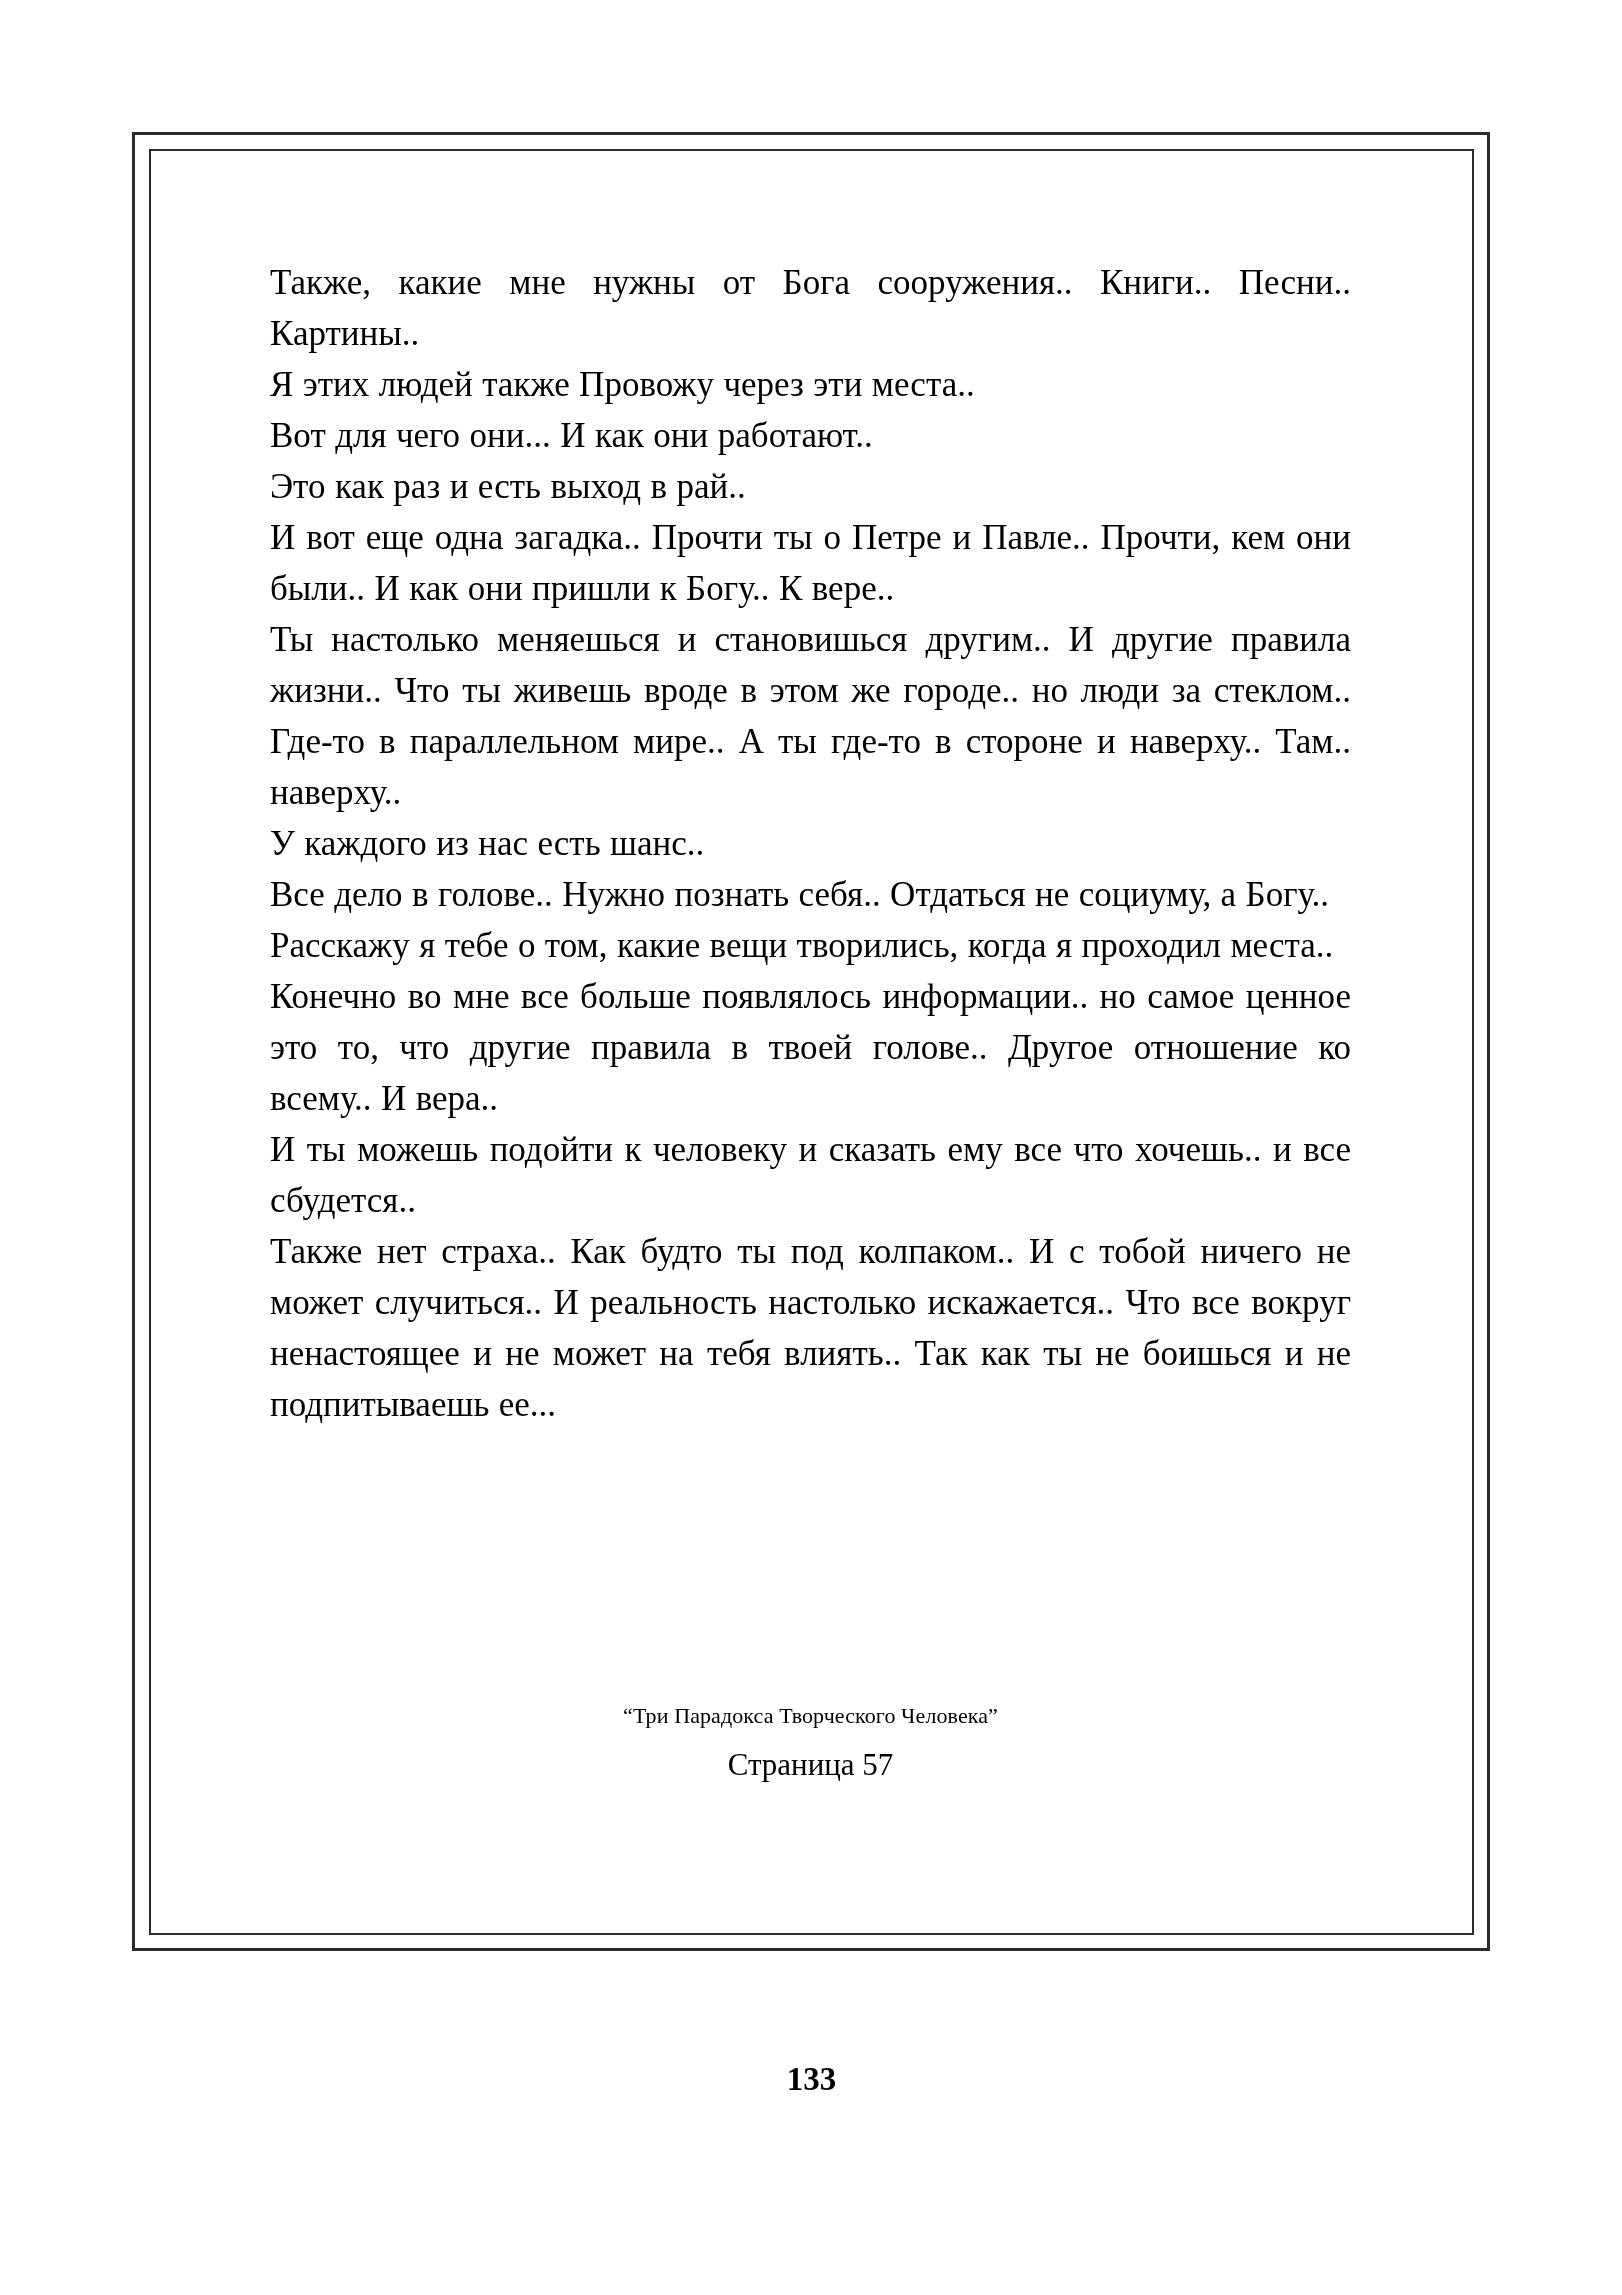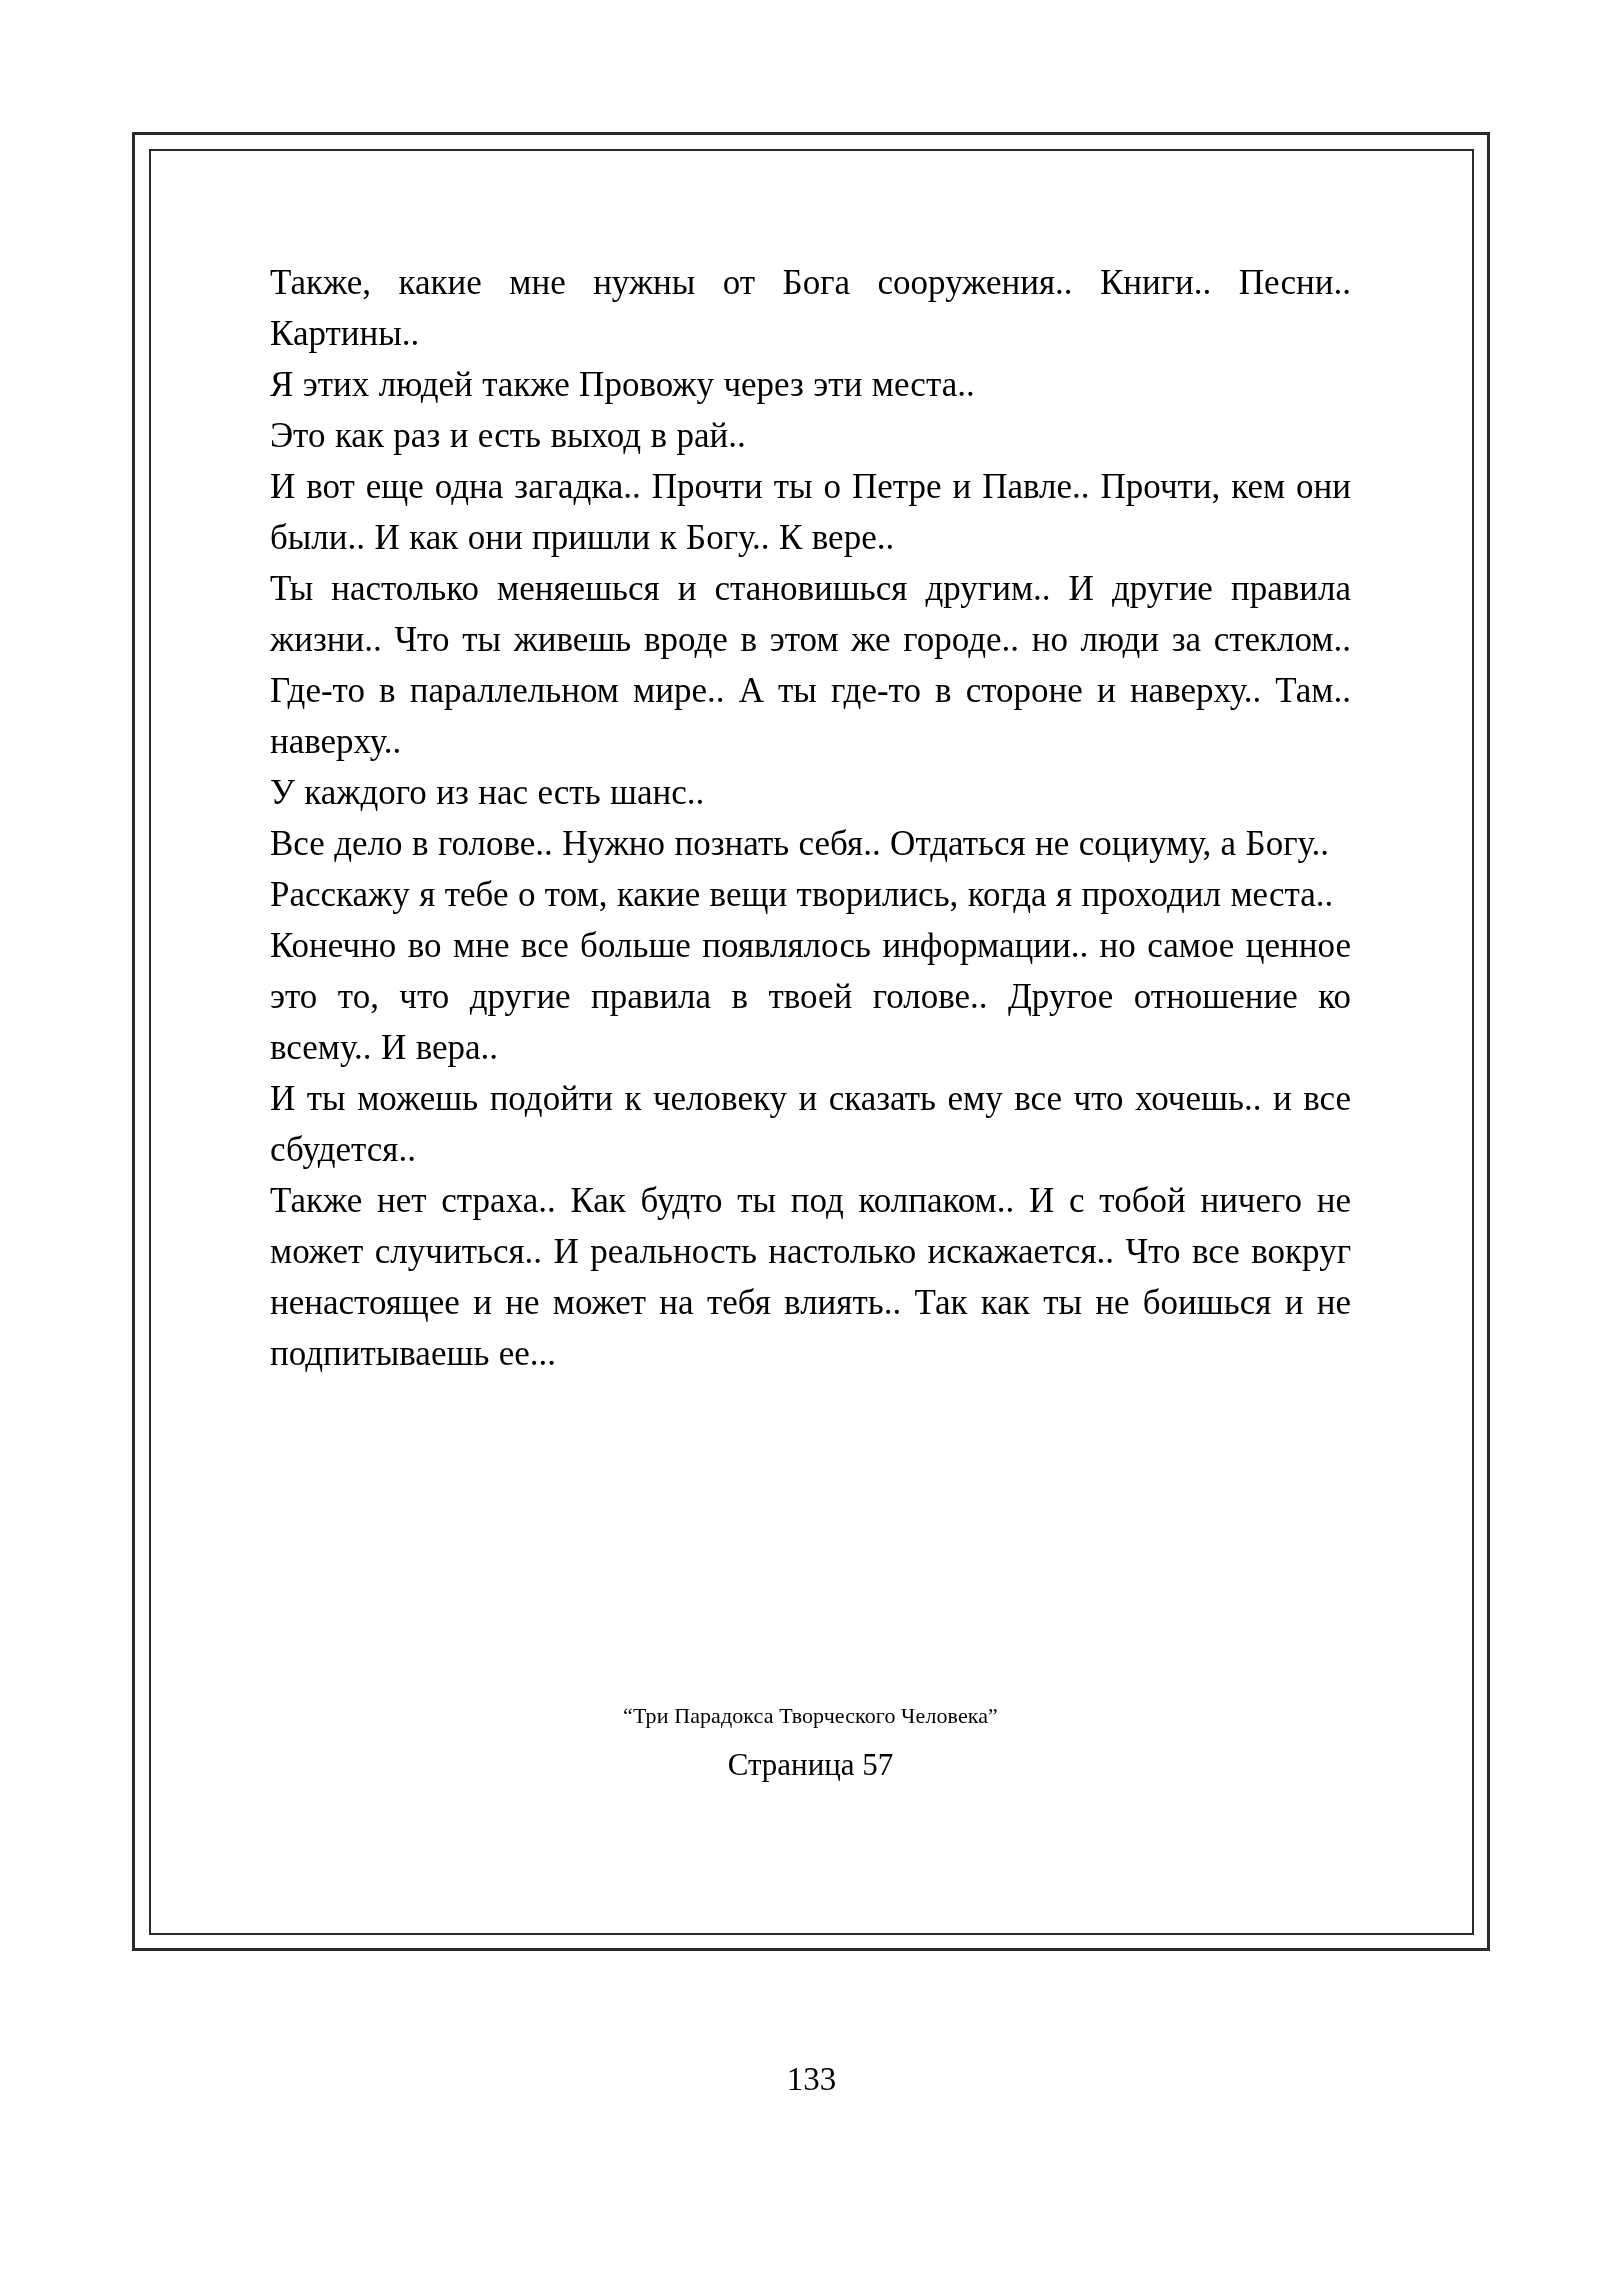--- a/index.html
+++ b/index.html
@@ -76,31 +76,33 @@
 
   
   .folio {
     position: absolute;
     left: 0;
     top: 2060px;
     width: 1623px;
     text-align: center;
     font-size: 33px;
     line-height: 38px;
+    font-weight: bold;
   }
 </style>
 </head>
 <body>
 
 <div class="page-frame-outer"></div>
 <div class="page-frame-inner"></div>
 
 <div class="text-body">
   <p class="para">Также, какие мне нужны от Бога сооружения.. Книги.. Песни.. Картины..</p>
   <p class="para">Я этих людей также Провожу через эти места..</p>
+  <p class="para">Вот для чего они... И как они работают..</p>
   <p class="para">Это как раз и есть выход в рай..</p>
   <p class="para">И вот еще одна загадка.. Прочти ты о Петре и Павле.. Прочти, кем они были.. И как они пришли к Богу.. К вере..</p>
   <p class="para">Ты настолько меняешься и становишься другим.. И другие правила жизни.. Что ты живешь вроде в этом же городе.. но люди за стеклом.. Где-то в параллельном мире.. А ты где-то в стороне и наверху.. Там.. наверху..</p>
   <p class="para">У каждого из нас есть шанс..</p>
   <p class="para">Все дело в голове.. Нужно познать себя.. Отдаться не социуму, а Богу..</p>
   <p class="para">Расскажу я тебе о том, какие вещи творились, когда я проходил места..</p>
   <p class="para">Конечно во мне все больше появлялось информации.. но самое ценное это то, что другие правила в твоей голове.. Другое отношение ко всему.. И вера..</p>
   <p class="para">И ты можешь подойти к человеку и сказать ему все что хочешь.. и все сбудется..</p>
   <p class="para">Также нет страха.. Как будто ты под колпаком.. И с тобой ничего не может случиться.. И реальность настолько искажается.. Что все вокруг ненастоящее и не может на тебя влиять.. Так как ты не боишься и не подпитываешь ее...</p>
 </div>

